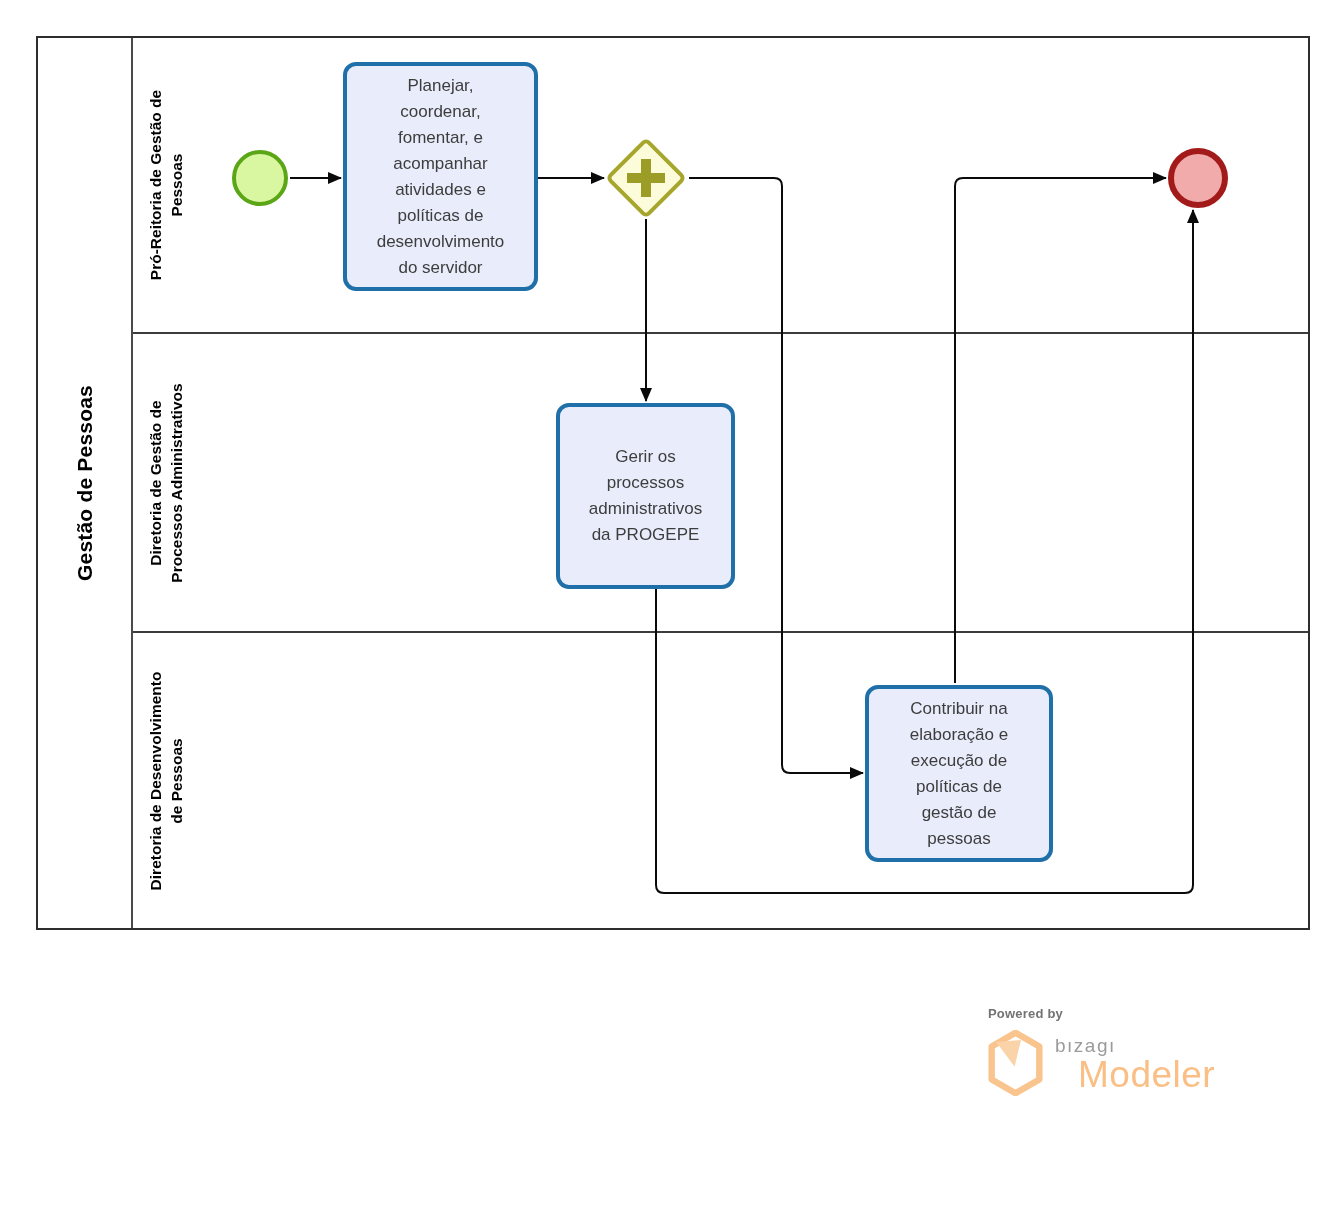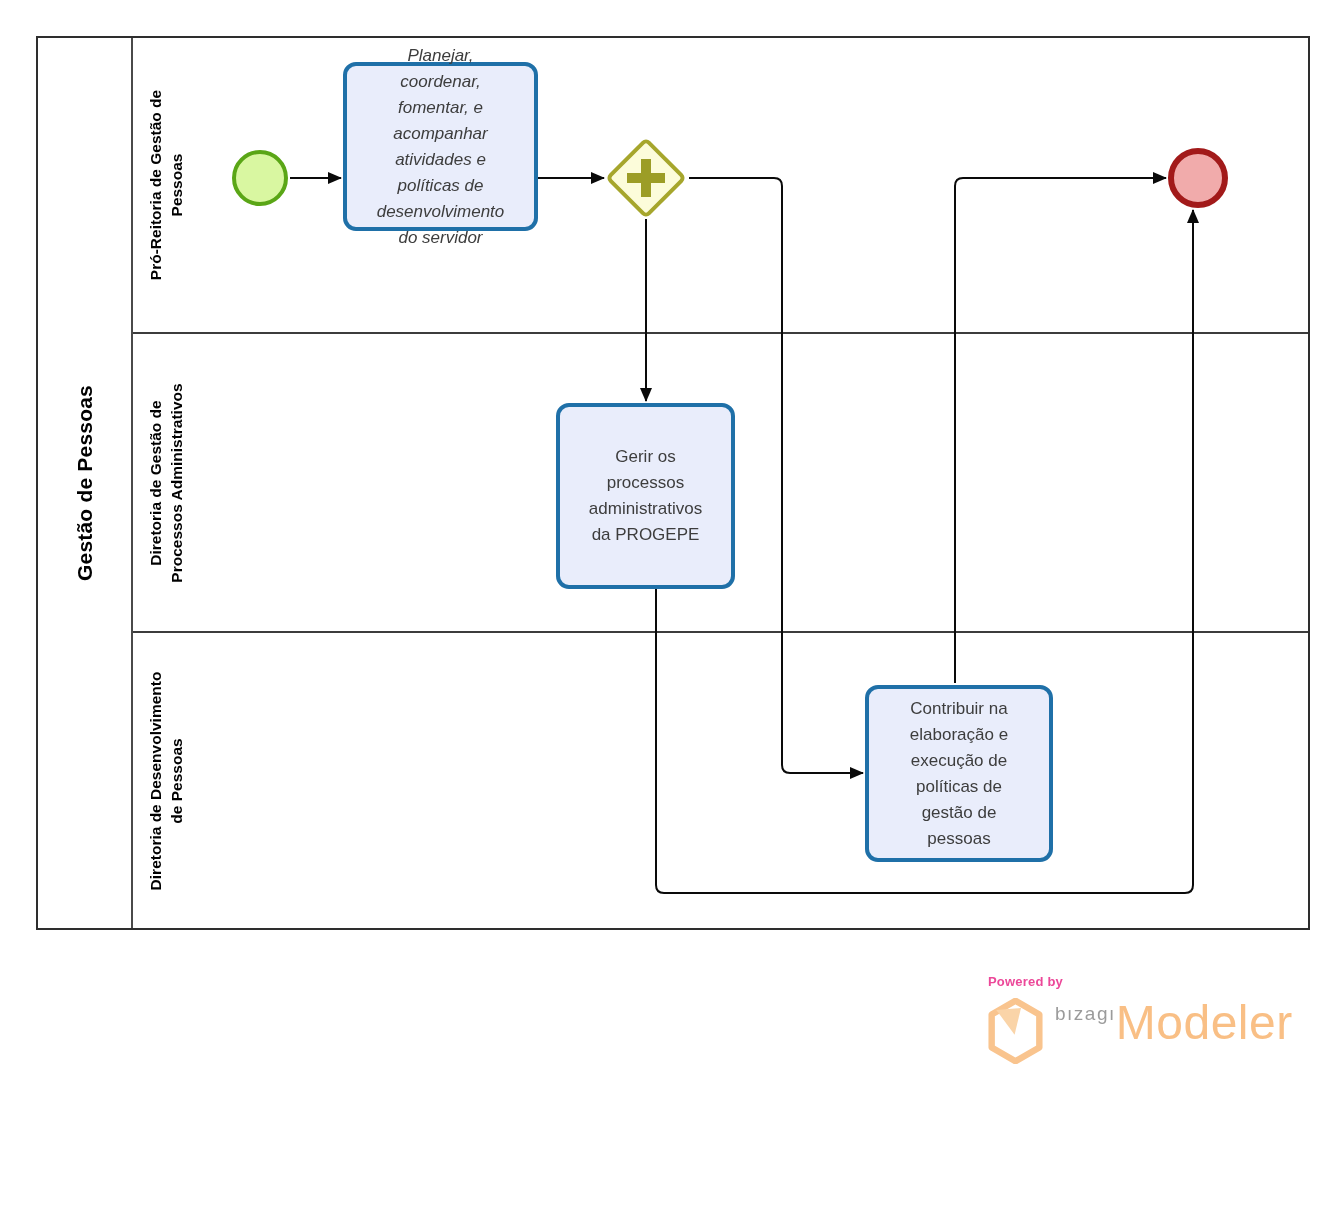--- a/index.html
+++ b/index.html
@@ -16,45 +16,45 @@
   .lane-1 { top:0; height:296px; border-bottom:2px solid #3c3c3c; }
   .lane-2 { top:296px; height:299px; border-bottom:2px solid #3c3c3c; }
   .lane-3 { top:595px; height:295px; }
   .lane-labelbox { position:absolute; left:0; top:0; width:66px; height:100%; }
   .lane-label { font-size:15.5px; font-weight:bold; line-height:21px; }
 
   
   .task { position:absolute; background:#e9edfb; border:4px solid #1f70a8; border-radius:13px;
           display:flex; align-items:center; justify-content:center; text-align:center;
           font-size:17px; line-height:26px; color:#3d3d3d; white-space:pre-line; }
-  .task-1 { left:343px; top:62px;  width:195px; height:169px;font-style:italic; }
+  .task-1 { left:343px; top:62px;  width:195px; height:229px; }
   .task-2 { left:556px; top:403px; width:179px; height:186px; }
   .task-3 { left:865px; top:685px; width:188px; height:177px; }
 
   .event-start { position:absolute; left:232px; top:150px; width:56px; height:56px;
                  border-radius:50%; background:#d9f7a1; border:4px solid #5aa616; }
   .event-end   { position:absolute; left:1168px; top:148px; width:60px; height:60px;
                  border-radius:50%; background:#f1abab; border:6px solid #a21a1a; }
 
   .gateway { position:absolute; left:617px; top:149px; width:58px; height:58px;
              background:#fcfcda; border:4px solid #a6a62c; border-radius:6px; transform:rotate(45deg); }
   .gw-plus-h { position:absolute; left:627px; top:173px; width:38px; height:10px; background:#9c9d26; }
   .gw-plus-v { position:absolute; left:641px; top:159px; width:10px; height:38px; background:#9c9d26; }
 
   .flows { position:absolute; left:0; top:0; width:1342px; height:1224px; pointer-events:none; }
   .flow { fill:none; stroke:#0a0a0a; stroke-width:2px; }
 
   
   .brand { position:absolute; left:988px; top:974px; }
-  .powered { font-size:13px; color:#ec4899; font-weight:bold; letter-spacing:.2px; margin-bottom:9px; }
+  .powered { font-size:13px; color:#737373; font-weight:bold; letter-spacing:.2px; margin-bottom:9px;margin-top:32px; }
   .brand-row { display:flex; align-items:flex-start; }
   .brand-icon { margin-right:12px; }
-  .brand-col { display:flex; flex-direction:row; }
+  .brand-col { display:flex; flex-direction:column; }
   .bizagi { font-size:19px; color:#9b9b9b; letter-spacing:1.5px; margin-top:5px; }
-  .modeler { font-size:48px; color:#f9bf85; letter-spacing:.5px; margin-top:-3px; font-weight:500; }
+  .modeler { font-size:37px; color:#f9bf85; letter-spacing:.5px; margin-top:-3px; font-weight:500;margin-left:23px; }
 </style>
 </head>
 <body>
 
 <div class="canvas">
 
   <div class="pool">
     <div class="pool-band">
       <span class="vtext pool-title">Gestão de Pessoas</span>
     </div>

